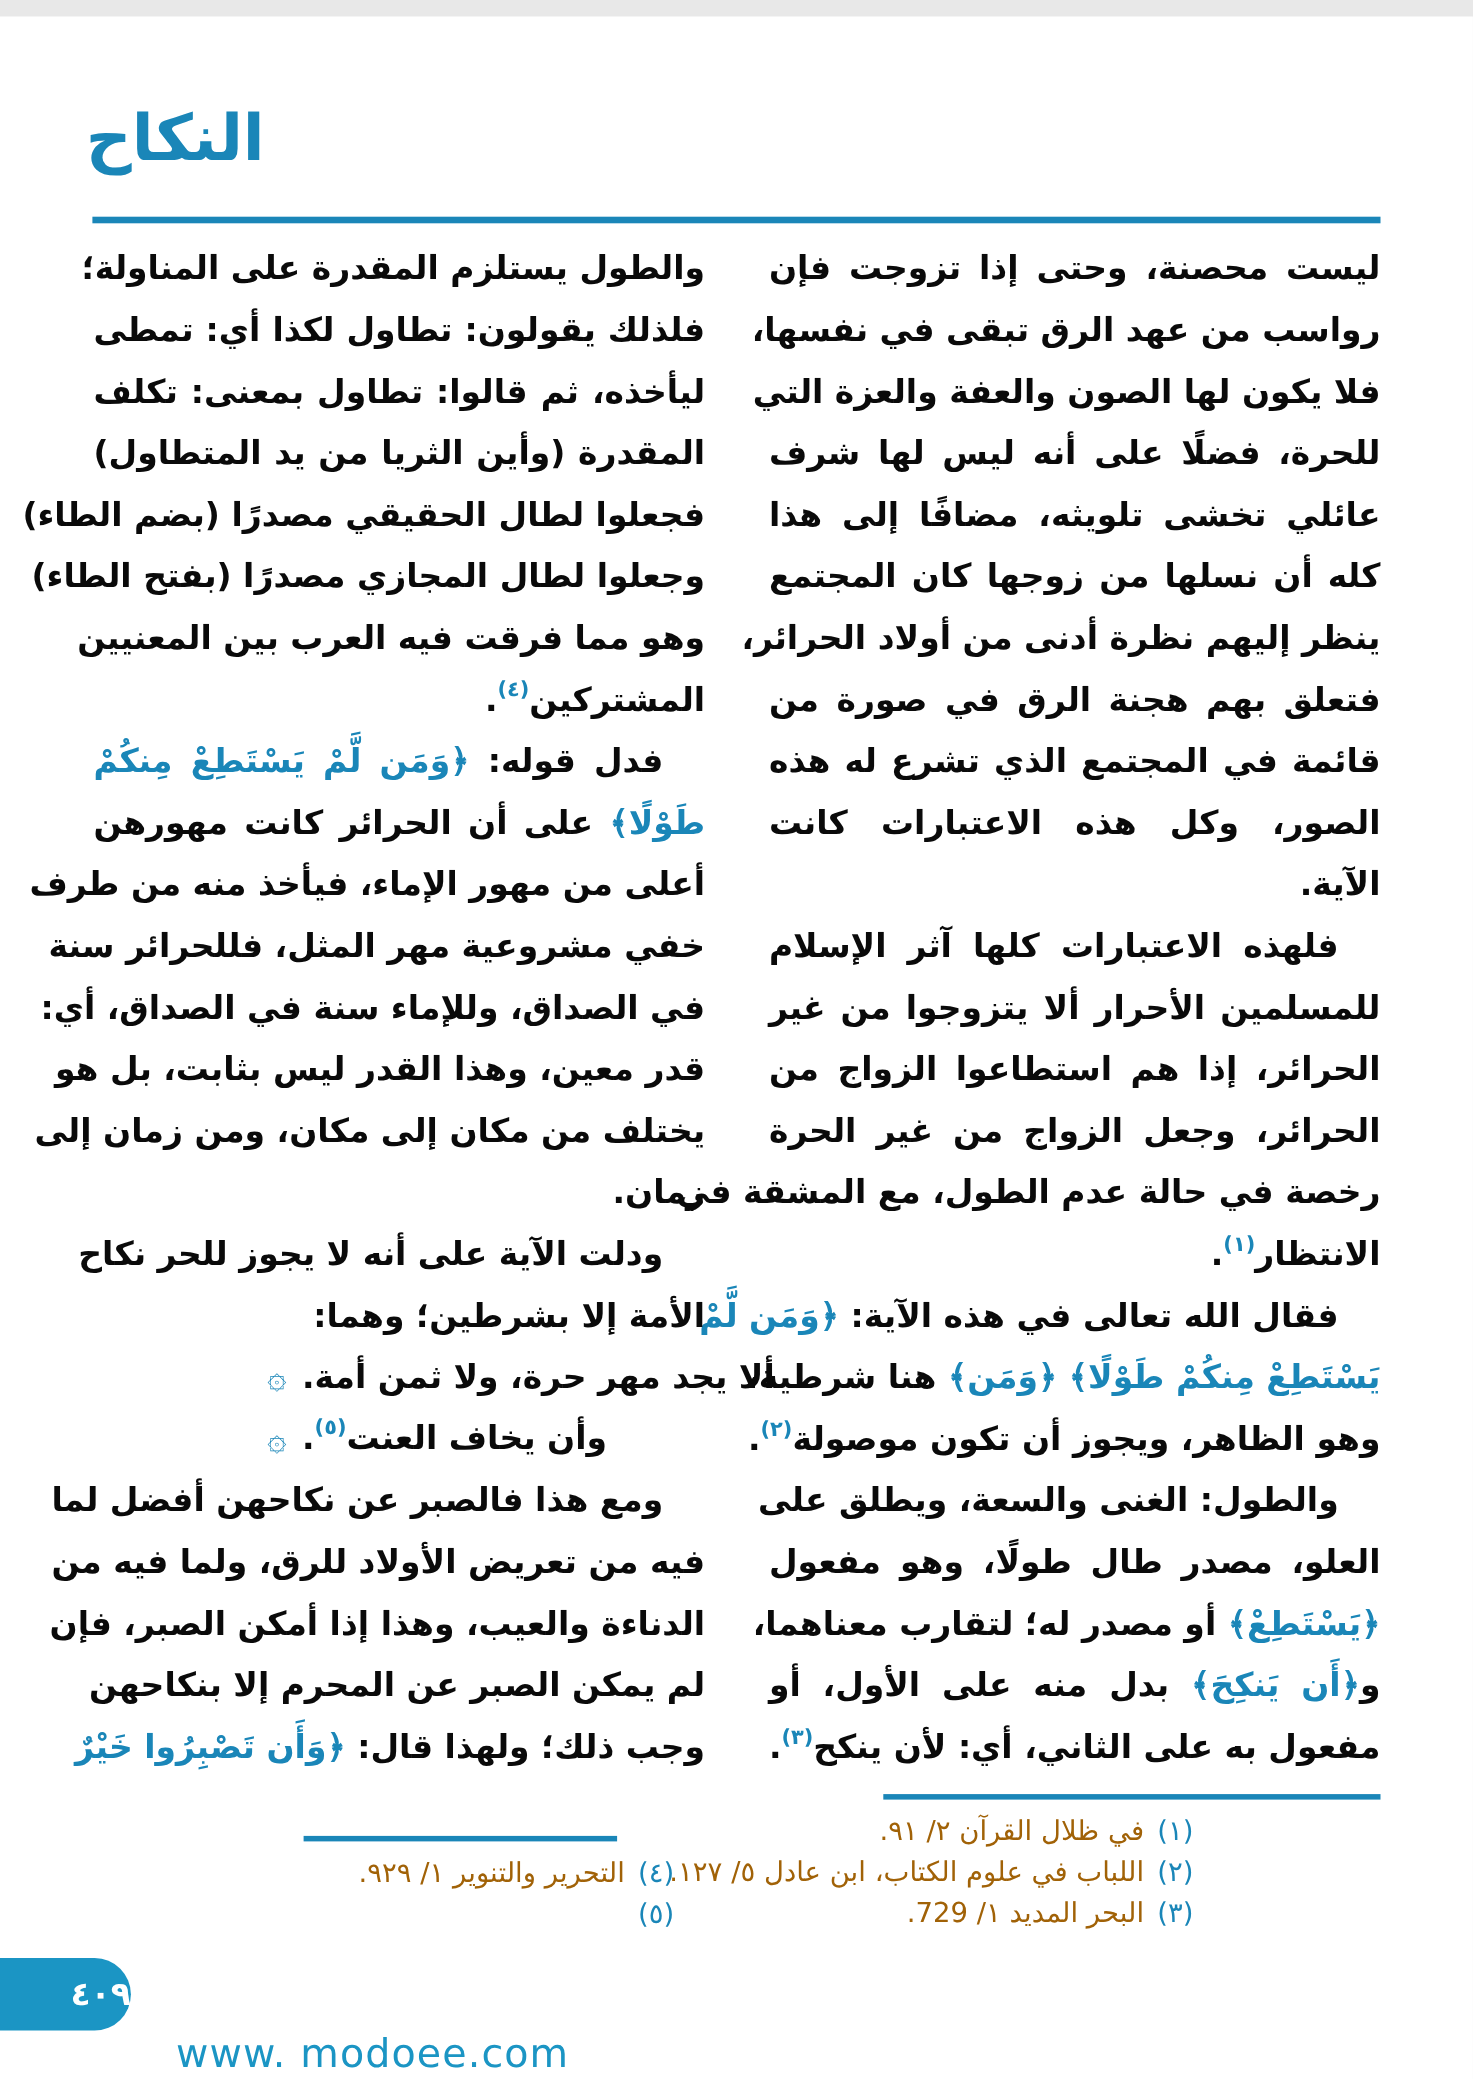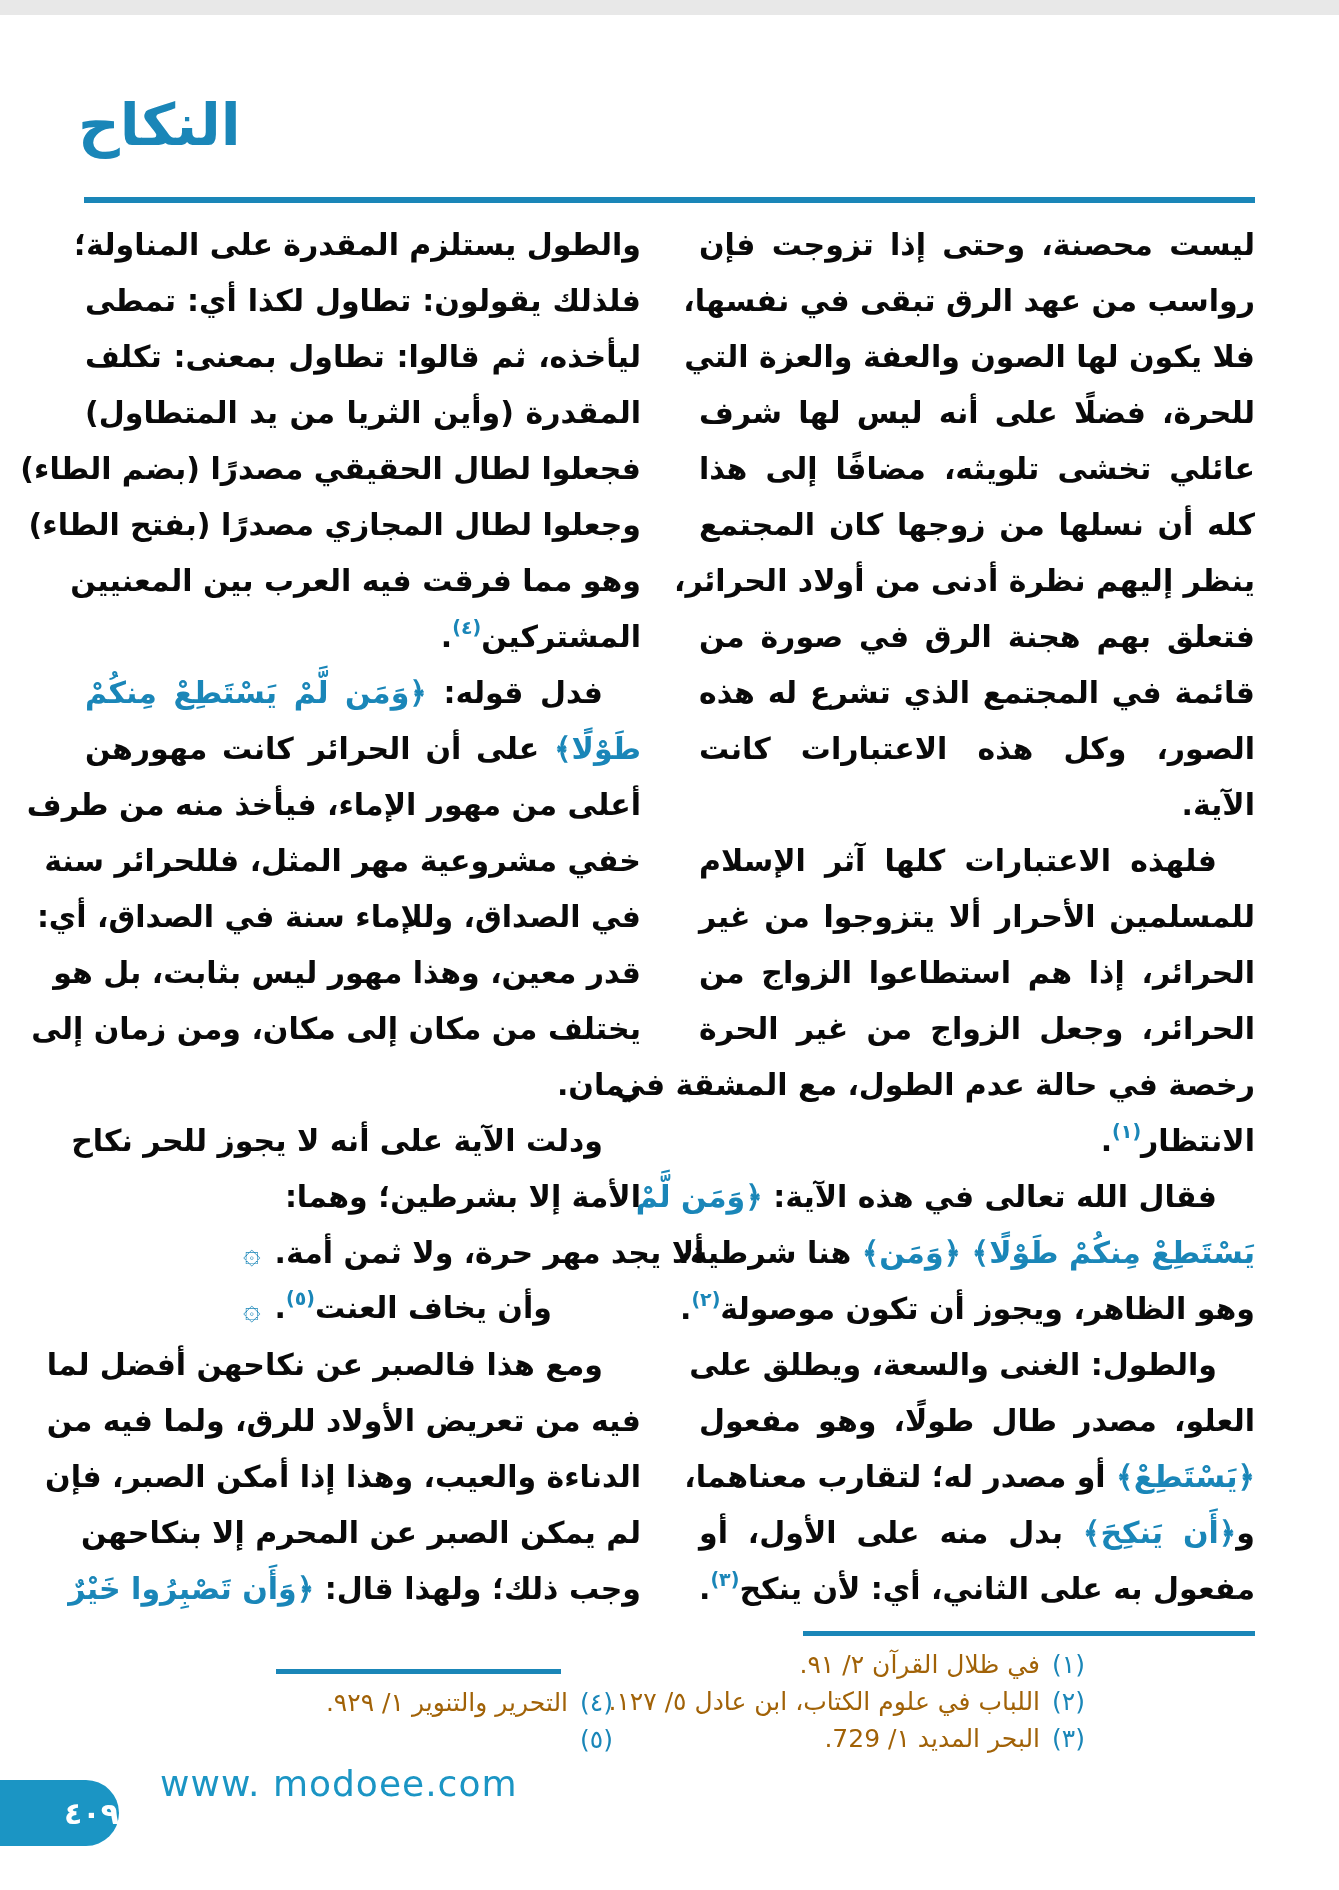--- a/index.html
+++ b/index.html
@@ -73,21 +73,21 @@
   
   .page-pill{
     position:absolute;left:0;top:1765px;width:119px;height:66px;
     background:var(--accent2);
     border-radius:0 33px 33px 0;
     display:flex;align-items:center;justify-content:flex-start;
     color:#ffffff;font-size:30px;font-weight:bold;
     direction:rtl;
   }
   .website{
-    position:absolute;left:160px;top:1748px;
+    position:absolute;left:160px;top:1832px;
     direction:ltr;text-align:right;
     color:var(--accent2);font-size:36px;font-weight:500;
     letter-spacing:1px;
   }
 </style>
 </head>
 <body>
 
 <div class="page" style="--accent: #1a86b8; --accent2: #1b95c4;">
 
@@ -147,21 +147,21 @@
           <div class="line just"><span>المقدرة (وأين الثريا من يد المتطاول)</span></div>
           <div class="line just"><span>فجعلوا لطال الحقيقي مصدرًا (بضم الطاء)</span></div>
           <div class="line just"><span>وجعلوا لطال المجازي مصدرًا (بفتح الطاء)</span></div>
           <div class="line just"><span>وهو مما فرقت فيه العرب بين المعنيين</span></div>
           <div class="line end"><span>المشتركين</span><span class="fnref">(٤)</span><span>.</span></div>
           <div class="line just ind"><span>فدل قوله: </span><span class="quran">﴿وَمَن لَّمْ يَسْتَطِعْ مِنكُمْ</span></div>
           <div class="line just"><span class="quran">طَوْلًا﴾</span><span> على أن الحرائر كانت مهورهن</span></div>
           <div class="line just"><span>أعلى من مهور الإماء، فيأخذ منه من طرف</span></div>
           <div class="line just"><span>خفي مشروعية مهر المثل، فللحرائر سنة</span></div>
           <div class="line just"><span>في الصداق، وللإماء سنة في الصداق، أي:</span></div>
-          <div class="line just"><span>قدر معين، وهذا مهور ليس بثابت، بل هو</span></div>
+          <div class="line just"><span>قدر معين، وهذا القدر ليس بثابت، بل هو</span></div>
           <div class="line just"><span>يختلف من مكان إلى مكان، ومن زمان إلى</span></div>
           <div class="line end"><span>زمان.</span></div>
           <div class="line just ind"><span>ودلت الآية على أنه لا يجوز للحر نكاح</span></div>
           <div class="line end"><span>الأمة إلا بشرطين؛ وهما:</span></div>
           <div class="line bullet">
             <span class="flower">۞</span>
             <span class="btxt"><span>ألا يجد مهر حرة، ولا ثمن أمة.</span></span>
           </div>
           <div class="line bullet">
             <span class="flower">۞</span>

